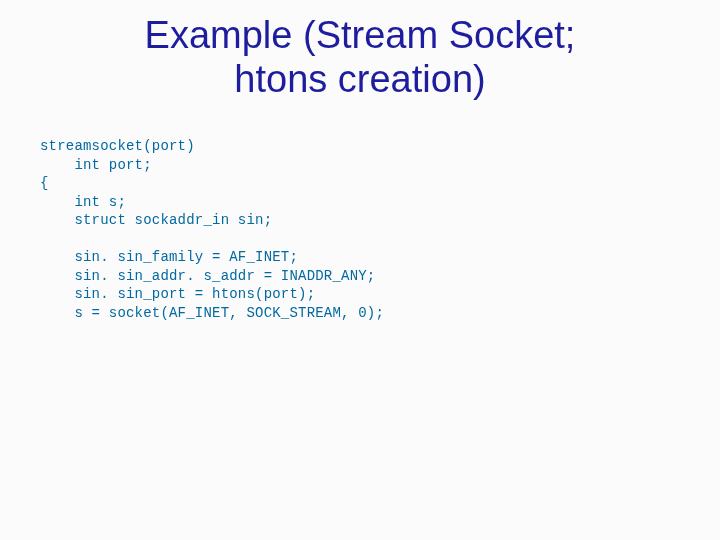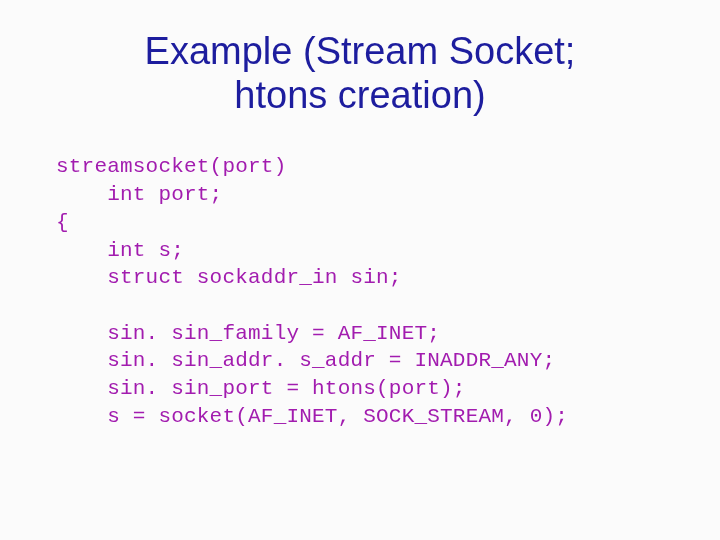--- a/index.html
+++ b/index.html
@@ -3,35 +3,35 @@
 <meta charset="utf-8">
 <style>
   * { margin: 0; padding: 0; box-sizing: border-box; }
   html, body { width: 720px; height: 540px; background: #ffffff; overflow: hidden; }
   body { font-family: Arial, Helvetica, sans-serif; }
   .slide {
     width: 720px;
     height: 540px;
     background: #fbfbfb;
     position: relative;
-    padding: 16px;
+    padding: 0;
   }
   .title {
     font-family: "Comic Sans MS", "Comic Sans", cursive, sans-serif;
     font-size: 38px;
     color: #1d1d9e;
     text-align: center;
     padding-top: 14px;
     line-height: 1.15;
     font-weight: 400;
   }
   .code {
     font-family: "Courier New", Courier, monospace;
-    font-size: 21px;
-    color: #a21caf;
+    font-size: 14px;
+    color: #0369a1;
     white-space: pre;
     padding-left: 40px;
     padding-top: 36px;
     line-height: 1.32;
     letter-spacing: 0.2px;
   }
 </style>
 </head>
 <body>
 

